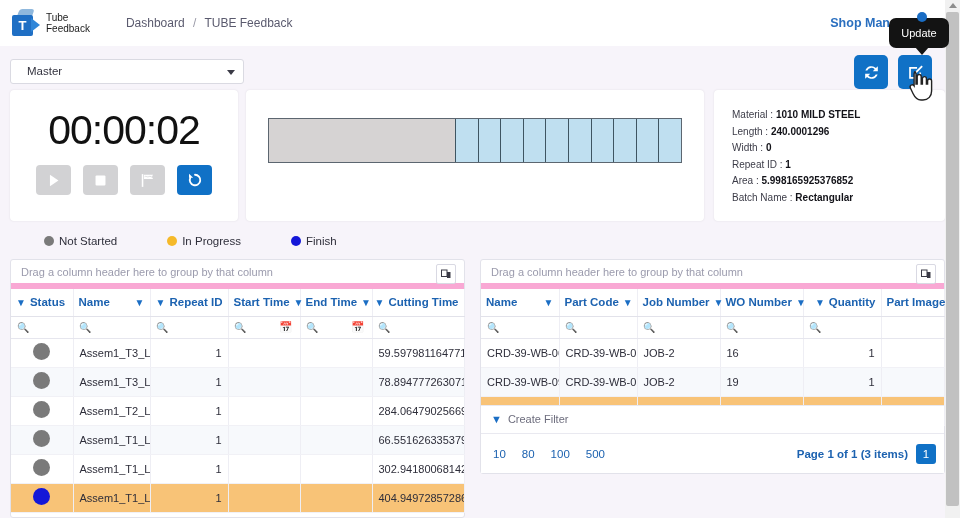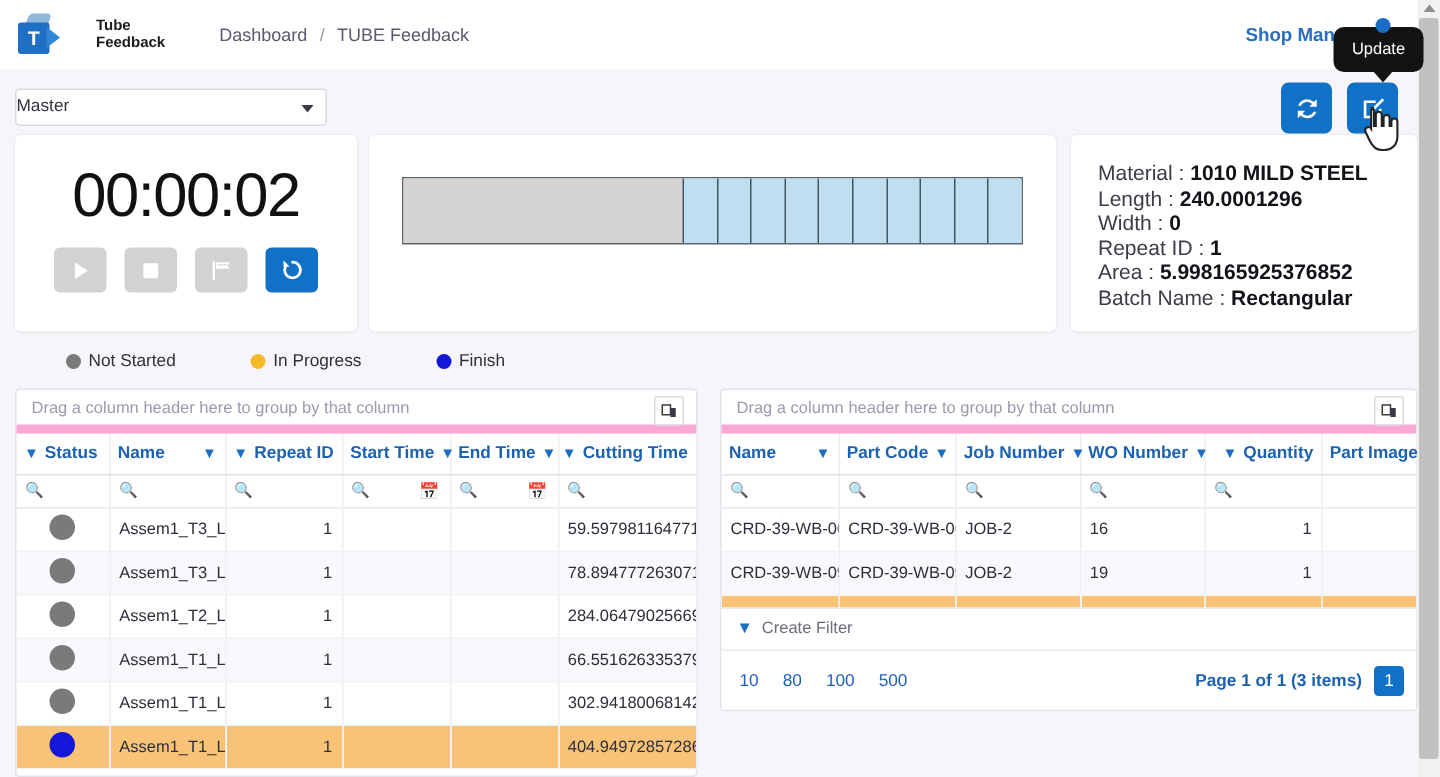--- a/index.html
+++ b/index.html
@@ -26,22 +26,22 @@
   .logo-tri {
     position: absolute; left: 19px; top: 10px; width: 0; height: 0;
     border-left: 9px solid #2f86d8; border-top: 7px solid transparent;
     border-bottom: 7px solid transparent;
   }
   .logo-tube {
     position: absolute; left: 6px; top: 1px; width: 15px; height: 9px;
     background: #8fb8dd; border-radius: 3px; transform: skewX(-20deg);
   }
   .logo-text {
-    margin-left: 22px; font-size: 10px; line-height: 11px; color: #1b1b1b;
-    font-weight: bold;
+    margin-left: 4px; font-size: 10px; line-height: 11px; color: #1b1b1b;
+    font-weight: normal;
   }
   .breadcrumb {
     margin-left: 36px; font-size: 12px; color: #5a5a6e; white-space: nowrap;
   }
   .breadcrumb .sep { margin: 0 5px; color: #9a9aa8; }
   .shopman {
     position: absolute; right: 55px; top: 16px;
     font-size: 12.5px; font-weight: bold; color: #2a6fbf; white-space: nowrap;
   }
 
@@ -67,23 +67,23 @@
   .act-btn {
     width: 34px; height: 34px; background: #1071c6; border-radius: 5px;
     display: flex; align-items: center; justify-content: center;
   }
   .cursor-hand {
     position: absolute; left: 908px; top: 70px; z-index: 35; pointer-events: none;
   }
 
   
   .master-select {
-    position: absolute; left: 10px; top: 59px; width: 208px; height: 25px;
+    position: absolute; left: 10px; top: 59px; width: 234px; height: 25px;
     background: #fff; border: 1px solid #dadae2; border-radius: 3px;
-    font-size: 11.5px; color: #33333f; padding: 0 0; line-height: 23px;
+    font-size: 11.5px; color: #33333f; padding: 0 16px; line-height: 23px;
   }
   .master-select .caret {
     position: absolute; right: 8px; top: 10px; width: 0; height: 0;
     border-left: 4px solid transparent; border-right: 4px solid transparent;
     border-top: 5px solid #3a3a46;
   }
 
   
   .card { position: absolute; background: #fff; border-radius: 4px; box-shadow: 0 0 2px rgba(0,0,0,.10); }
   .timer-card { left: 10px; top: 90px; width: 228px; height: 131px; }
@@ -96,21 +96,21 @@
           display: flex; align-items: center; justify-content: center; }
   .tbtn.active { background: #1071c6; }
 
   .viz-card { left: 246px; top: 90px; width: 458px; height: 131px; }
   .viz-bar { position: absolute; left: 22px; top: 28px; height: 45px; right: 22px;
              display: flex; border: 1px solid #5c6670; background: #fff; }
   .seg-gray { background: #d6d3d3; }
   .seg-blue { background: #bfdff0; border-left: 1px solid #3e5562; }
 
   .info-card { left: 714px; top: 90px; width: 231px; height: 131px; padding: 17px 0 0 18px; }
-  .info-line { font-size: 14px; color: #3c3c48; line-height: 16.5px; white-space: nowrap; }
+  .info-line { font-size: 10px; color: #3c3c48; line-height: 16.5px; white-space: nowrap; }
   .info-line b { color: #121218; }
 
   
   .legend { position: absolute; left: 8px; top: 235px; display: flex; align-items: center; gap: 14px; }
   .lg { display: flex; align-items: center; gap: 5px; font-size: 11.5px; color: #2f2f3b; margin-left: 36px; }
   .dot { width: 10px; height: 10px; border-radius: 50%; display: inline-block; }
 
   
   .grid { position: absolute; background: #fff; border: 1px solid #e2e2ea; border-radius: 3px; }
   .grid-left { left: 10px; top: 259px; width: 455px; height: 259px; }

